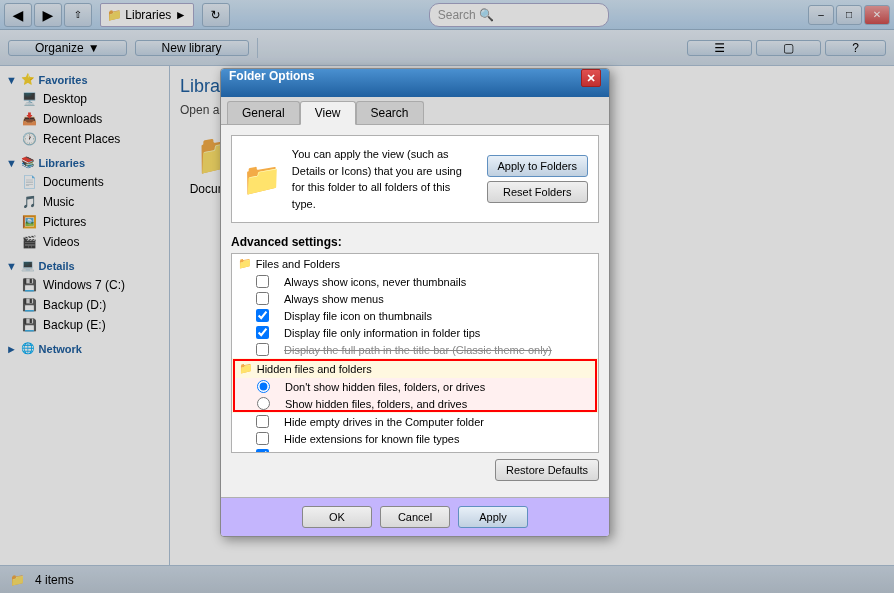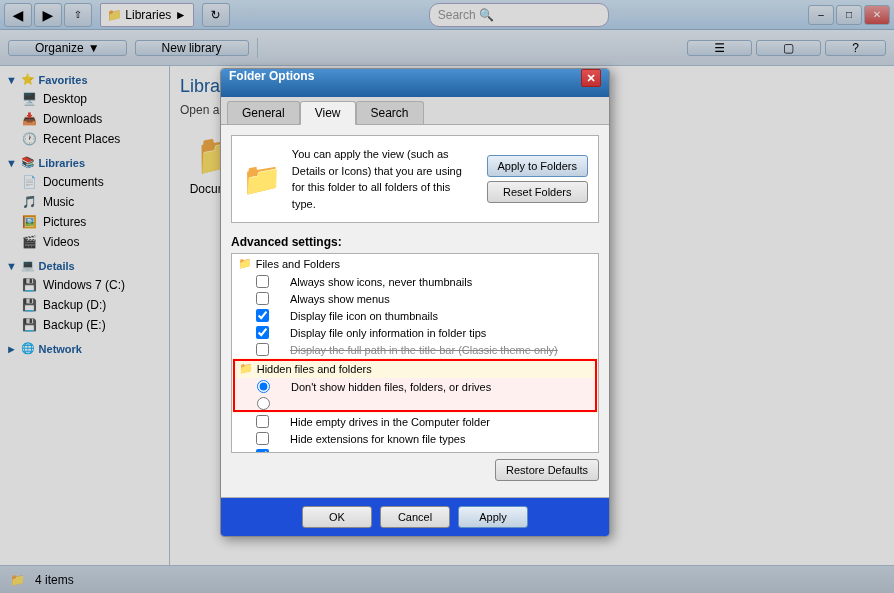--- a/index.html
+++ b/index.html
@@ -360,21 +360,21 @@
       align-items: center;
       padding: 3px 6px;
       gap: 4px;
       font-size: 11px;
       cursor: pointer;
     }
     .setting-item {
       display: flex;
       align-items: center;
       padding: 2px 8px 2px 24px;
-      gap: 21px;
+      gap: 15px;
       font-size: 11px;
     }
     .setting-item input[type=checkbox] {
       width: 13px;
       height: 13px;
     }
     .setting-item input[type=radio] {
       width: 13px;
       height: 13px;
     }
@@ -389,21 +389,21 @@
       justify-content: flex-end;
       padding: 6px 0;
     }
 
     
     .dialog-footer {
       display: flex;
       justify-content: center;
       gap: 8px;
       padding: 8px 14px;
-      background: #1d4ed8;
+      background: #c4b5fd;
       border-top: 1px solid #b0b0b0;
       border-radius: 0 0 3px 3px;
     }
   </style>
 </head>
 <body>
 
 <div class="explorer-window">
 
   <div class="title-bar">
@@ -621,20 +621,21 @@
           <div class="setting-group-header hidden-files-group">
             <span>📁</span>
             <span>Hidden files and folders</span>
           </div>
           <div class="setting-item" style="background:#fff0f0;">
             <input type="radio" name="hidden" checked="" style="">
             <span>Don't show hidden files, folders, or drives</span>
           </div>
           <div class="setting-item" style="background:#fff0f0;">
             <input type="radio" name="hidden" style="">
+            <span>Show hidden files, folders, and drives</span>
           </div>
 
           <div style="position:absolute;top:0;left:0;right:0;bottom:0;border:2px solid red;pointer-events:none;"></div>
         </div>
 
         <div class="setting-item">
           <input type="checkbox" style="">
           <span>Hide empty drives in the Computer folder</span>
         </div>
         <div class="setting-item">

